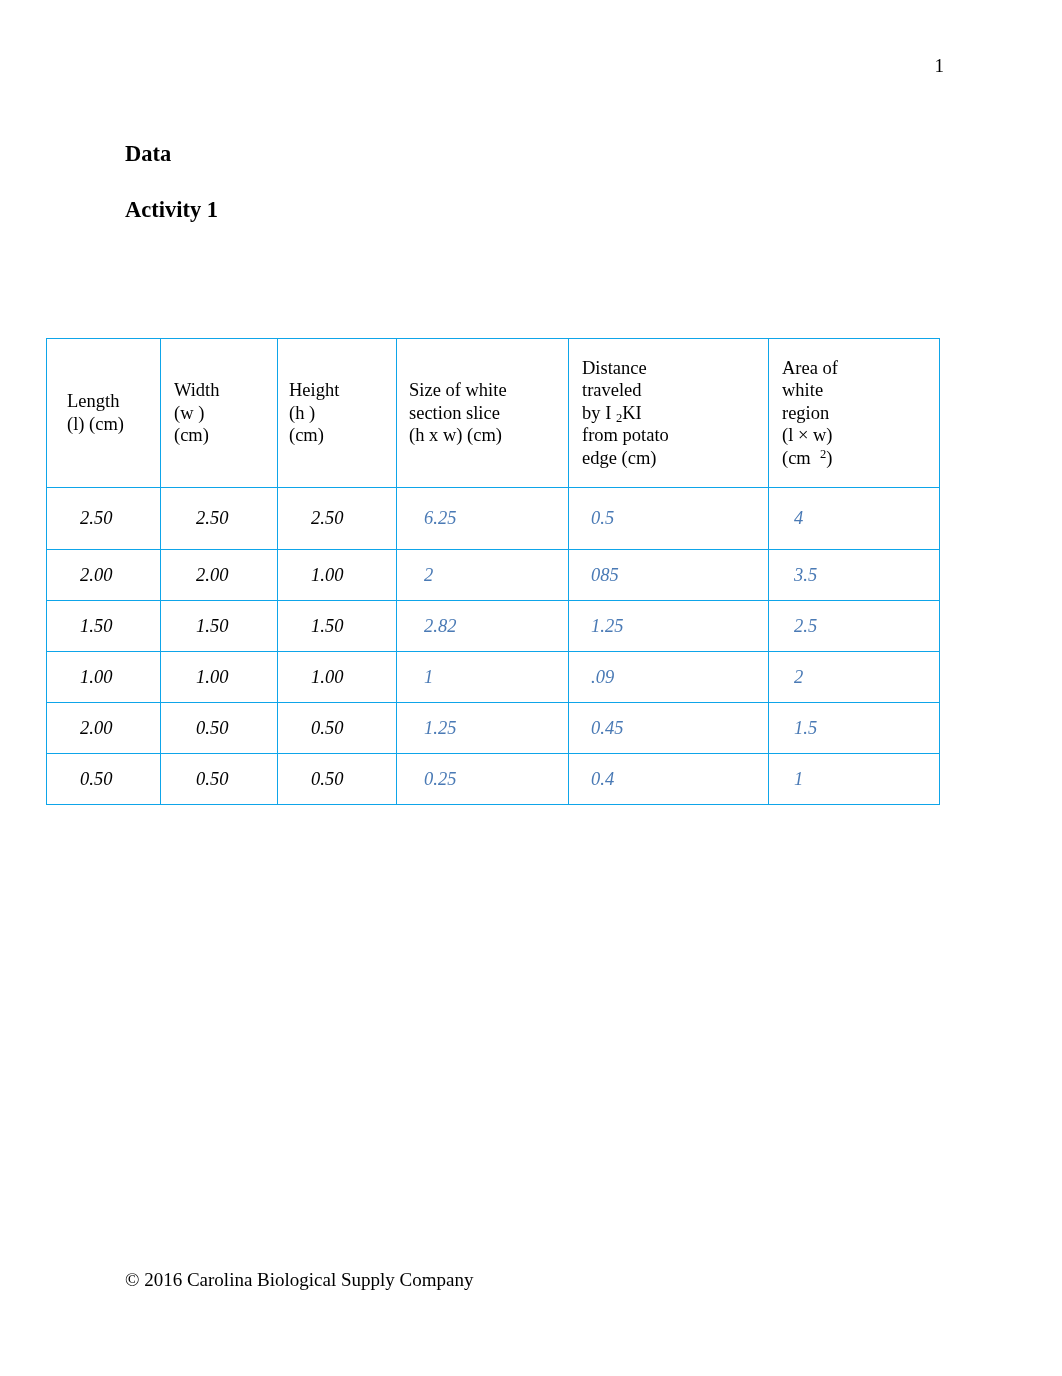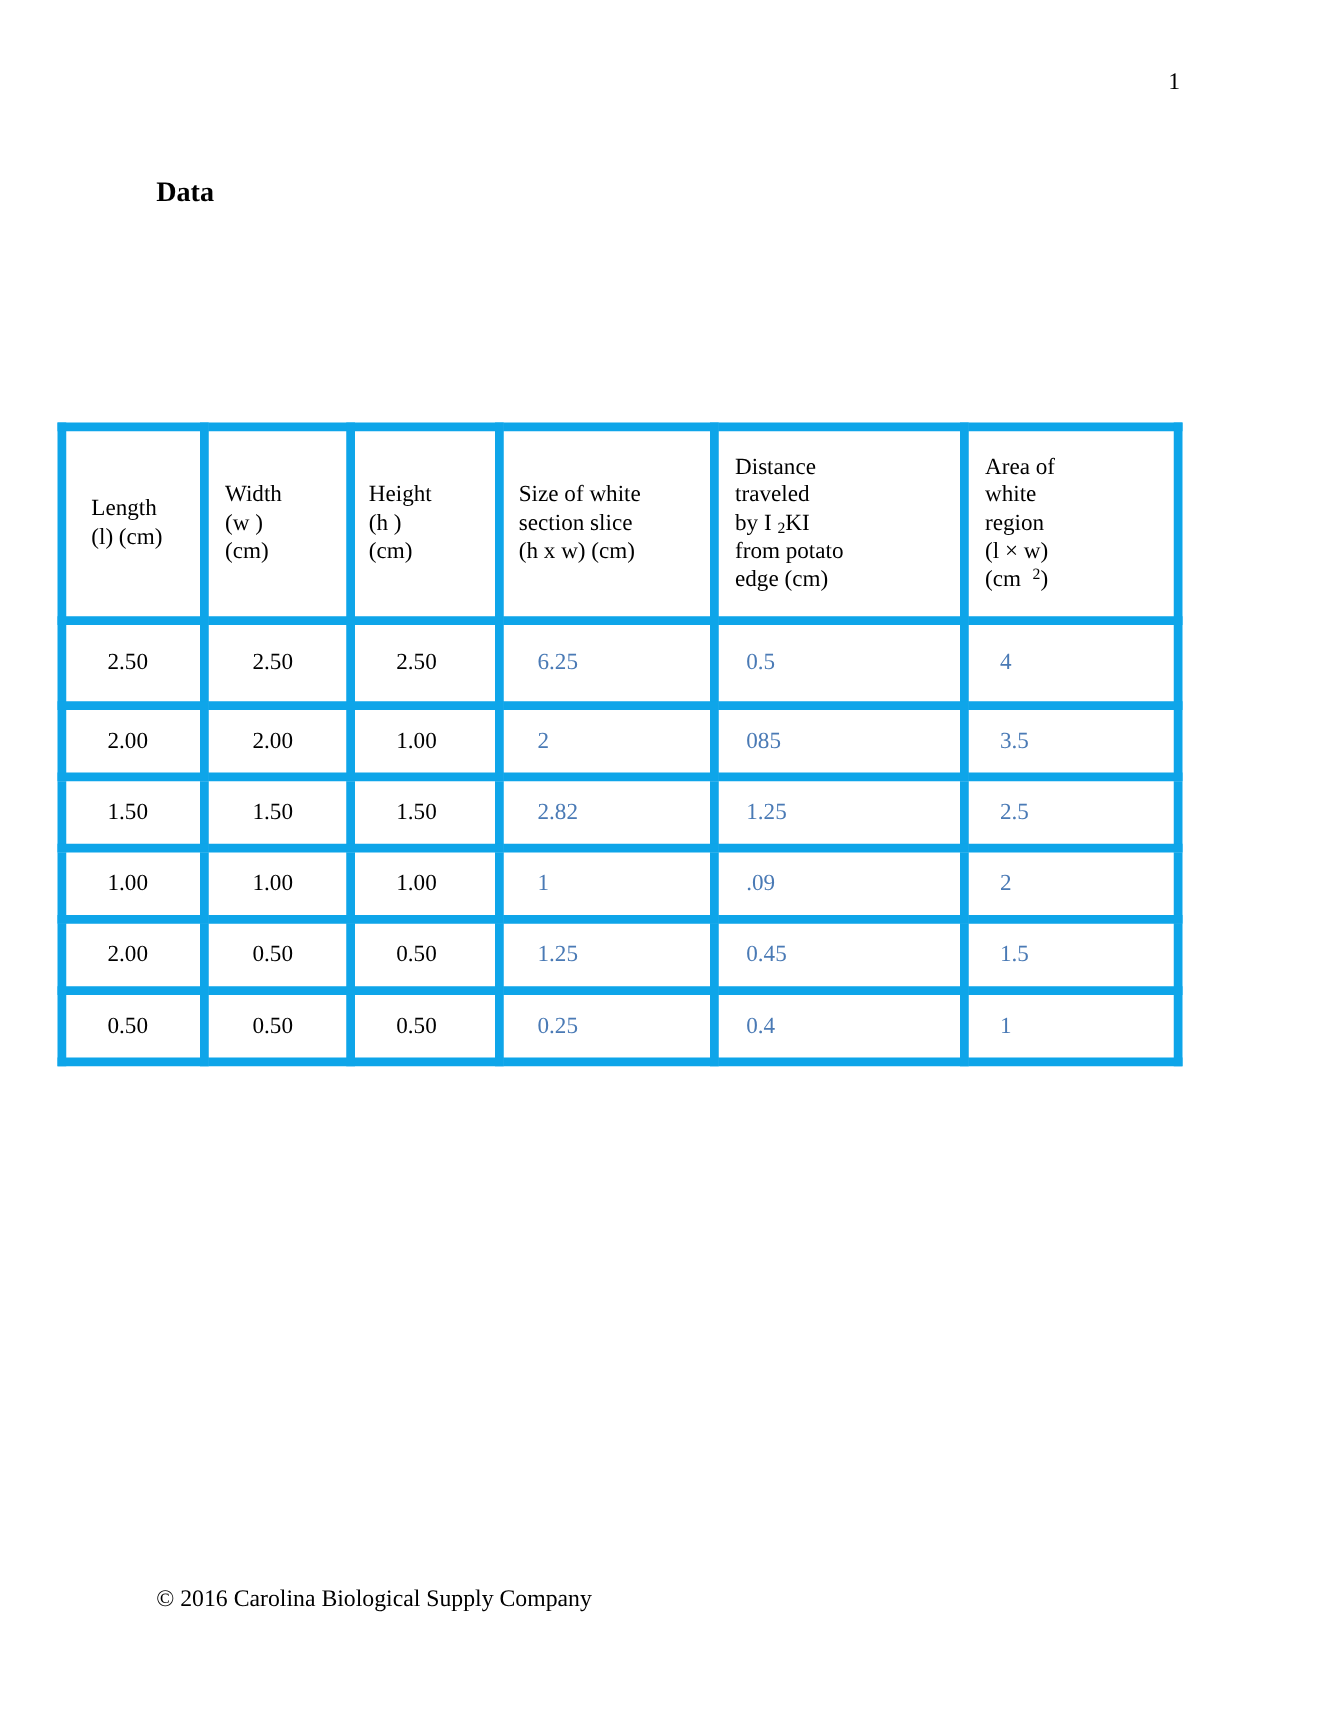--- a/index.html
+++ b/index.html
@@ -57,21 +57,21 @@
 
   table.data-table {
     border-collapse: collapse;
     width: 893px;
     table-layout: fixed;
     background: #ffffff;
   }
 
   table.data-table th,
   table.data-table td {
-    border: 7px solid #0ea5e9;
+    border: 1px solid #0ea5e9;
     vertical-align: middle;
     font-weight: normal;
     font-size: 18.5px;
     line-height: 1.22;
     background: #ffffff;
   }
 
   
   col.c0 { width: 114px; }
   col.c1 { width: 117px; }
@@ -102,20 +102,21 @@
   }
   sup.sup2 {
     font-size: 0.68em;
     vertical-align: 0.48em;
     line-height: 0;
   }
 
   tbody td {
     height: 50px;
     padding: 0;
+    font-style: italic;
   }
   tbody tr.r-first td { height: 61px; }
 
   .cell-num {
     display: block;
     font-size: 18.5px;
     color: #000000;
     padding-left: 33px;
   }
   td.col-1 .cell-num { padding-left: 35px; }
@@ -141,20 +142,21 @@
 </style>
 </head>
 <body>
 
 <div class="page">
 
   <div class="page-number">1</div>
 
   <div class="body-block">
     <p class="heading">Data</p>
+    <p class="heading">Activity 1</p>
   </div>
 
   <div class="table-wrap">
     <table class="data-table">
       <colgroup>
         <col class="c0">
           <col class="c1">
           <col class="c2">
           <col class="c3">
           <col class="c4">

